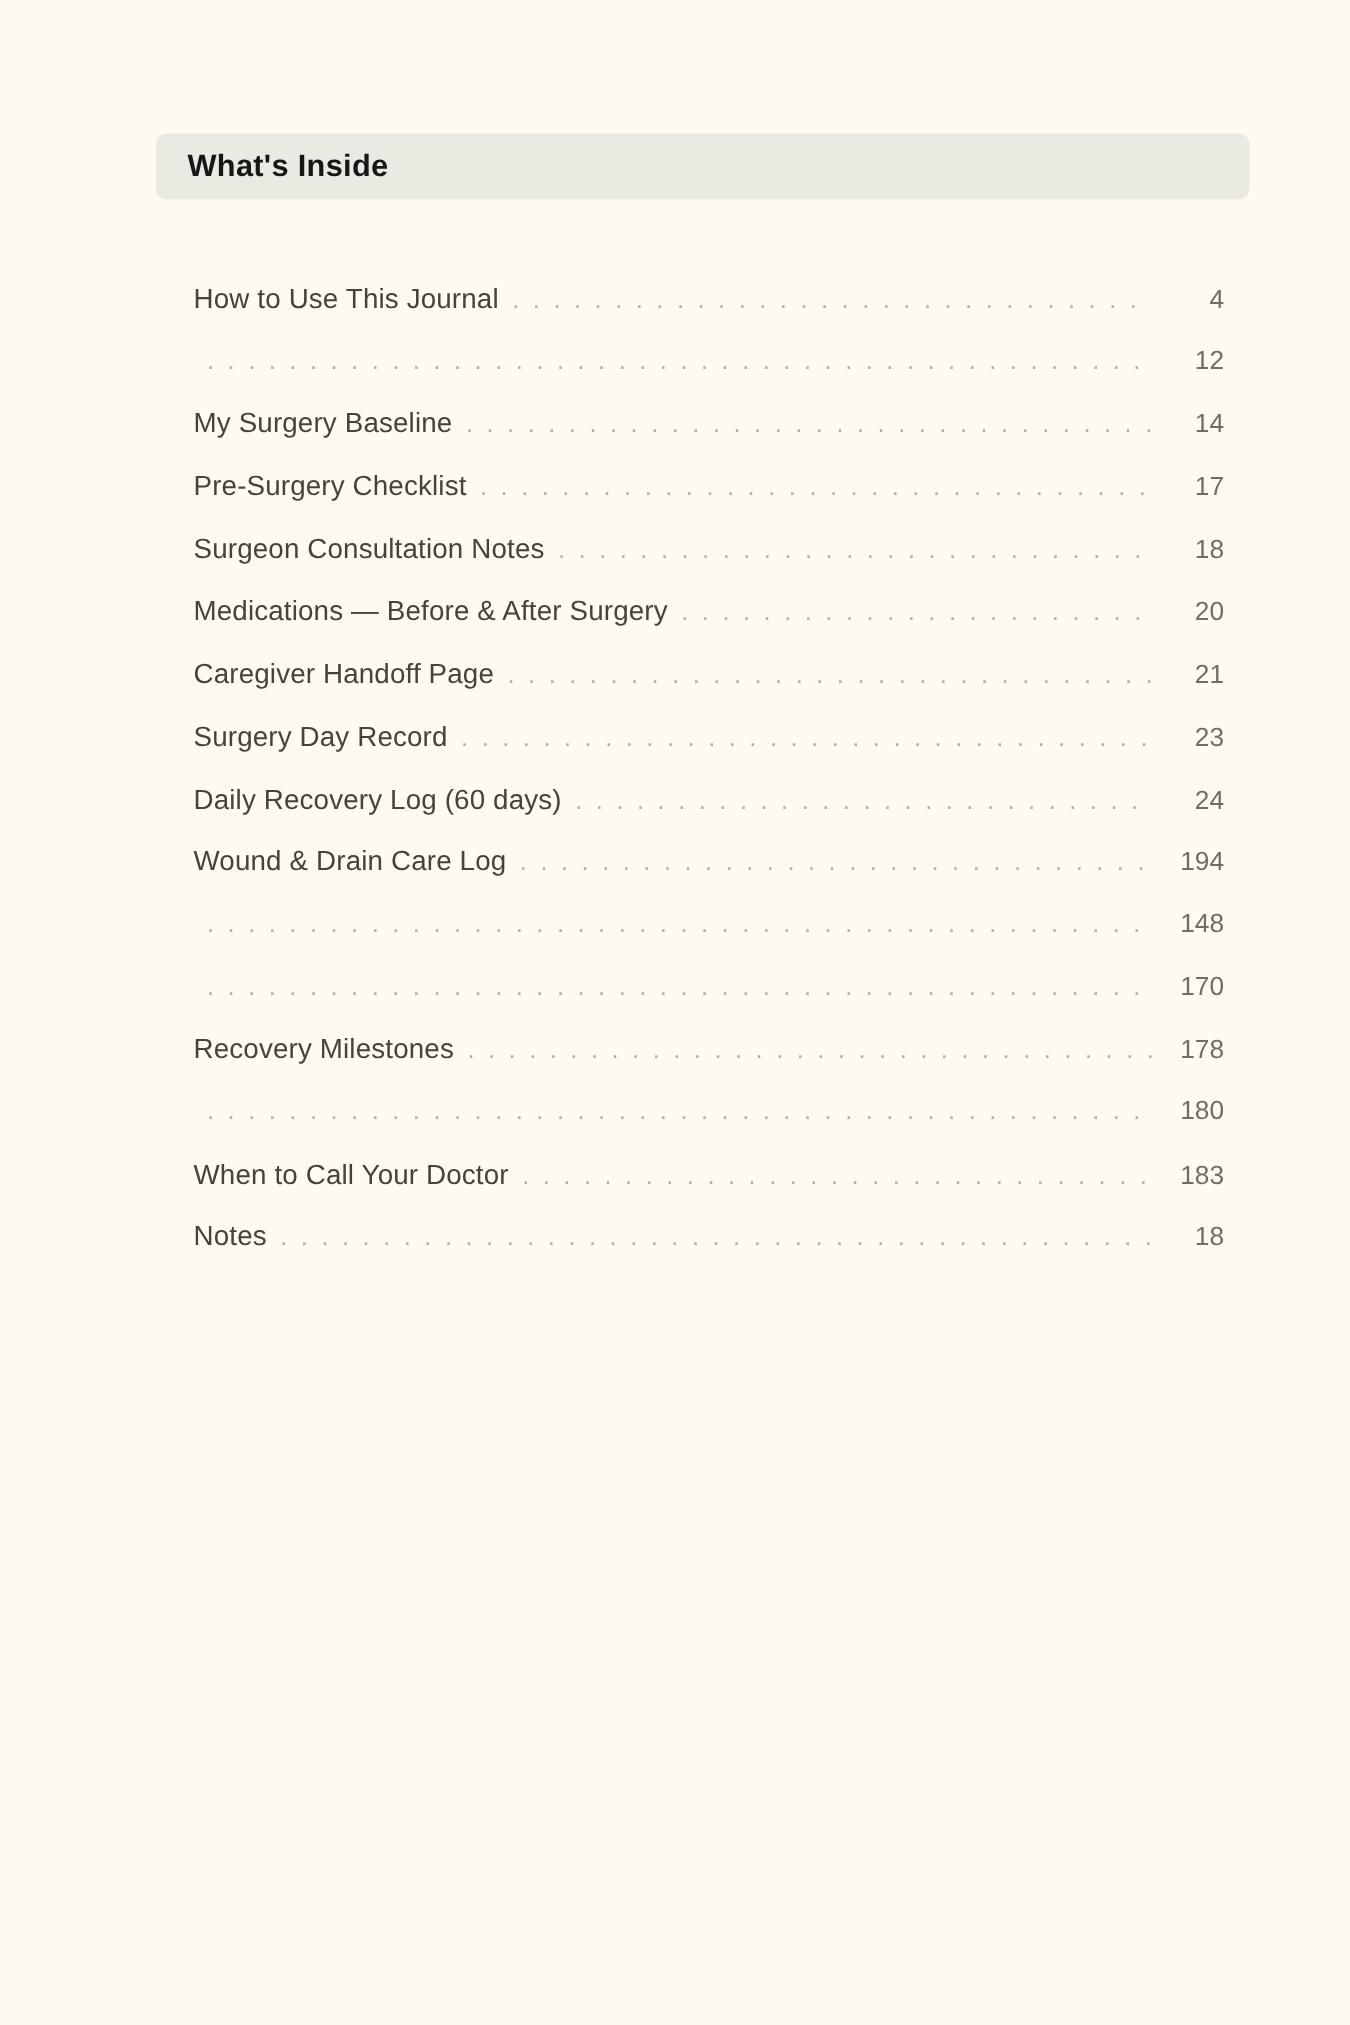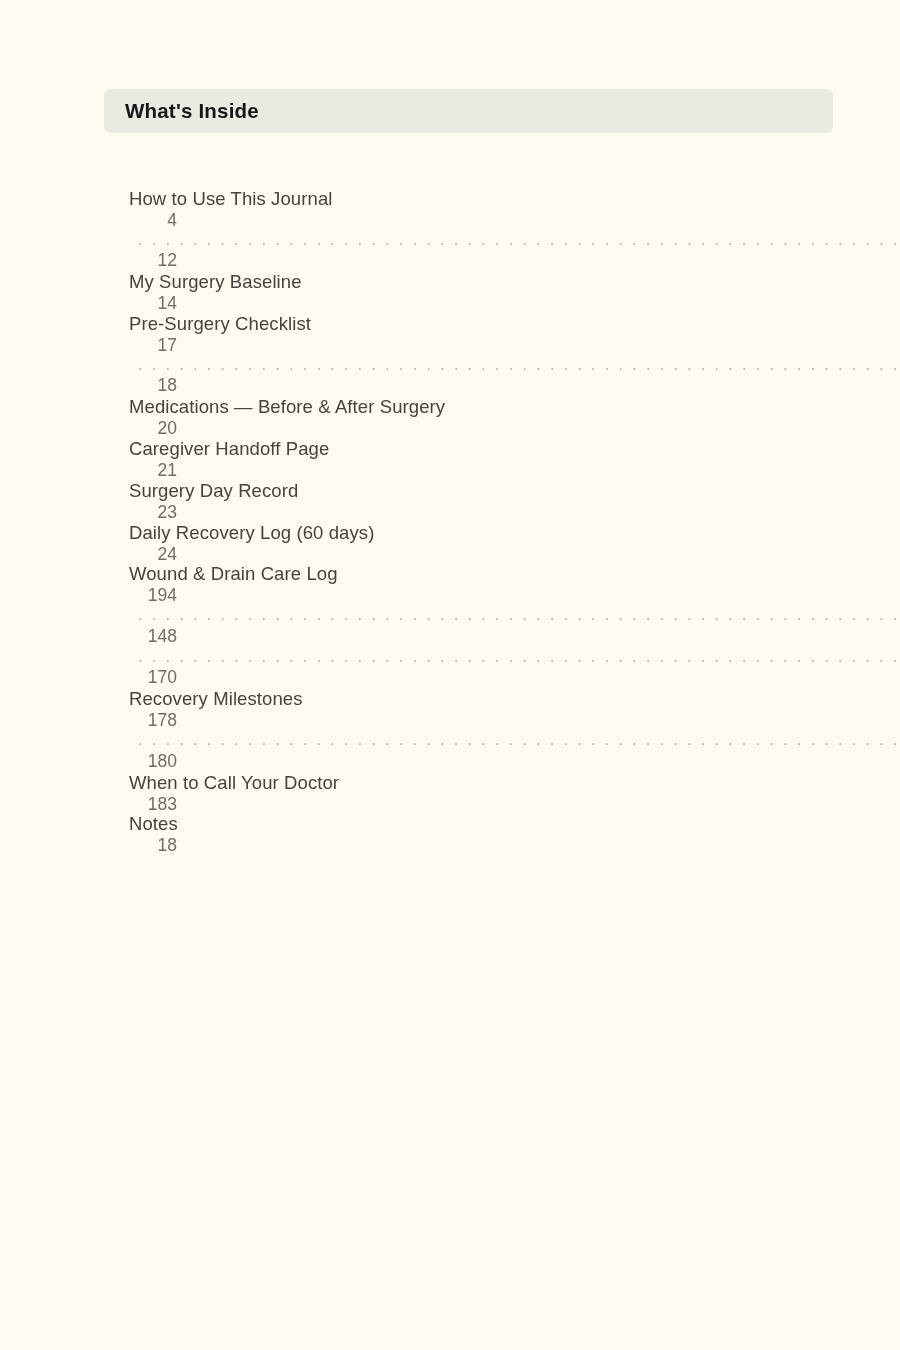--- a/index.html
+++ b/index.html
@@ -47,21 +47,20 @@
     top: 188px;
     width: 729px;
   }
   .toc-row {
     display: flex;
     align-items: baseline;
     height: 41.7px;
     padding-left: 25px;
     padding-right: 17px;
     white-space: nowrap;
-    flex-direction: column;
   }
   .toc-label {
     font-size: 18.5px;
     color: var(--entry-text);
     flex: 0 0 auto;
     letter-spacing: 0.1px;
   }
   .toc-dots {
     flex: 1 1 auto;
     overflow: hidden;
@@ -104,20 +103,21 @@
     <span class="toc-page">14</span>
   </div>
 
   <div class="toc-row">
     <span class="toc-label">Pre-Surgery Checklist</span>
     <span class="toc-dots" aria-hidden="true">......................................................................</span>
     <span class="toc-page">17</span>
   </div>
 
   <div class="toc-row">
+    <span class="toc-label">Surgeon Consultation Notes</span>
     <span class="toc-dots" aria-hidden="true">......................................................................</span>
     <span class="toc-page">18</span>
   </div>
 
   <div class="toc-row">
     <span class="toc-label">Medications — Before &amp; After Surgery</span>
     <span class="toc-dots" aria-hidden="true">......................................................................</span>
     <span class="toc-page">20</span>
   </div>
 

